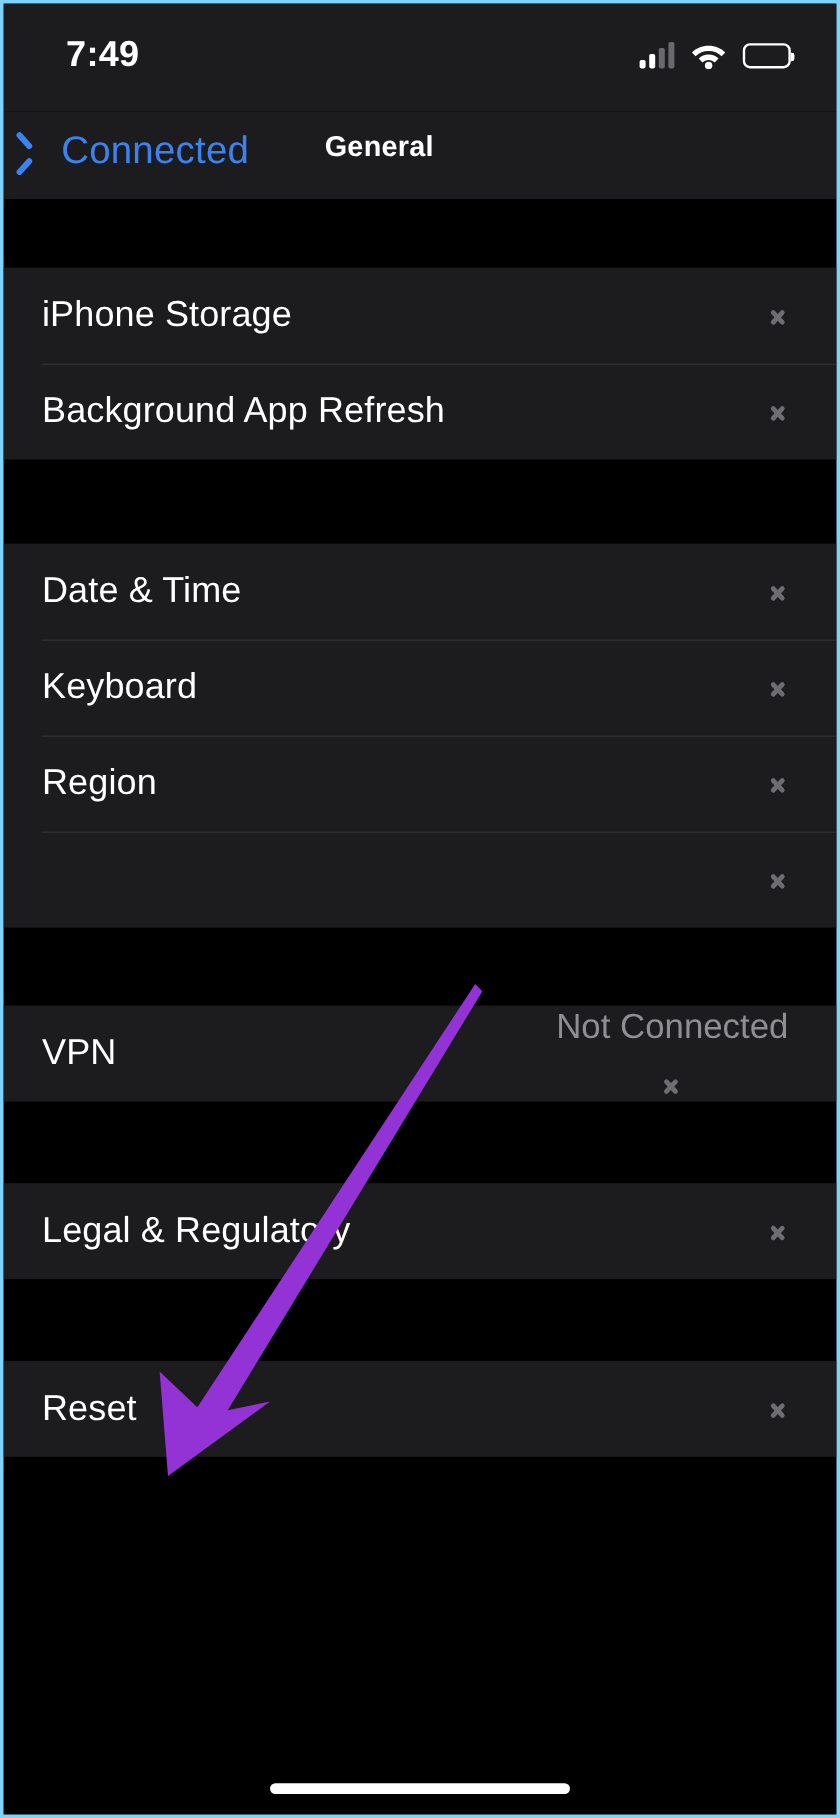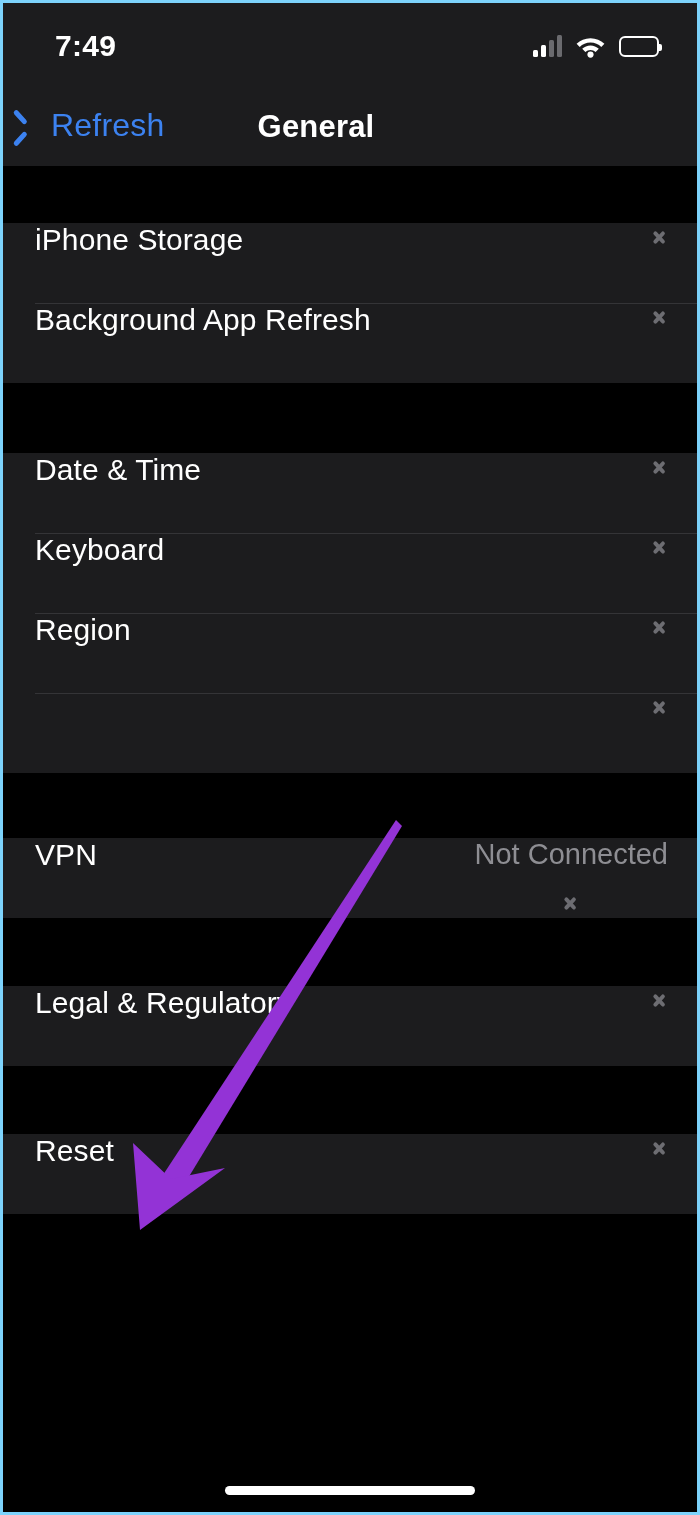--- a/index.html
+++ b/index.html
@@ -142,21 +142,21 @@
     color: #3c82f0;
     letter-spacing: 0.2px;
   }
 
   #nav-title {
     position: absolute;
     left: 0;
     top: 16px;
     width: 626px;
     text-align: center;
-    font-size: 31px;
+    font-size: 24px;
     font-weight: 700;
     color: #ffffff;
     letter-spacing: 0.2px;
   }
 
   
   #list {
     position: absolute;
     left: 0;
     top: 163px;
@@ -173,23 +173,23 @@
   .gap-57  { height: 57px; }
   .gap-70  { height: 70px; }
   .gap-65  { height: 65px; }
   .gap-68  { height: 68px; }
   .gap-68b { height: 68px; }
 
   .row {
     position: relative;
     height: 80px;
     display: flex;
-    align-items: flex-start;
+    align-items: center;
     padding-left: 32px;
-    padding-right: 29px;
+    padding-right: 40px;
     cursor: pointer;
   }
 
   .row + .row::before {
     content: "";
     position: absolute;
     left: 32px;
     right: 0;
     top: 0;
     height: 1px;
@@ -288,21 +288,21 @@
 
       <span class="battery">
         <span class="battery-fill" style="width:55%"></span>
       </span>
     </div>
   </div>
 
   <div id="nav-bar">
     <div id="back-button">
       <span id="back-chevron"></span>
-      <span id="back-label">Refresh</span>
+      <span id="back-label">Connected</span>
     </div>
     <div id="nav-title">General</div>
   </div>
 
   <div id="list">
 
     <div class="gap-57"></div>
 
     <div class="group">
       <div class="row">

